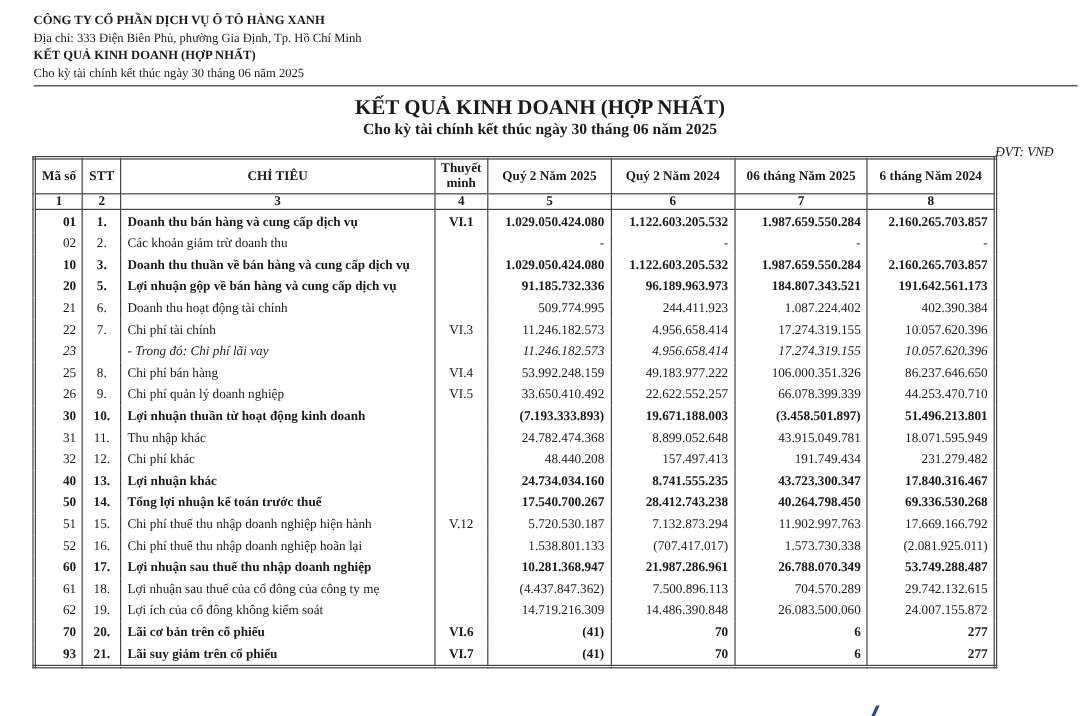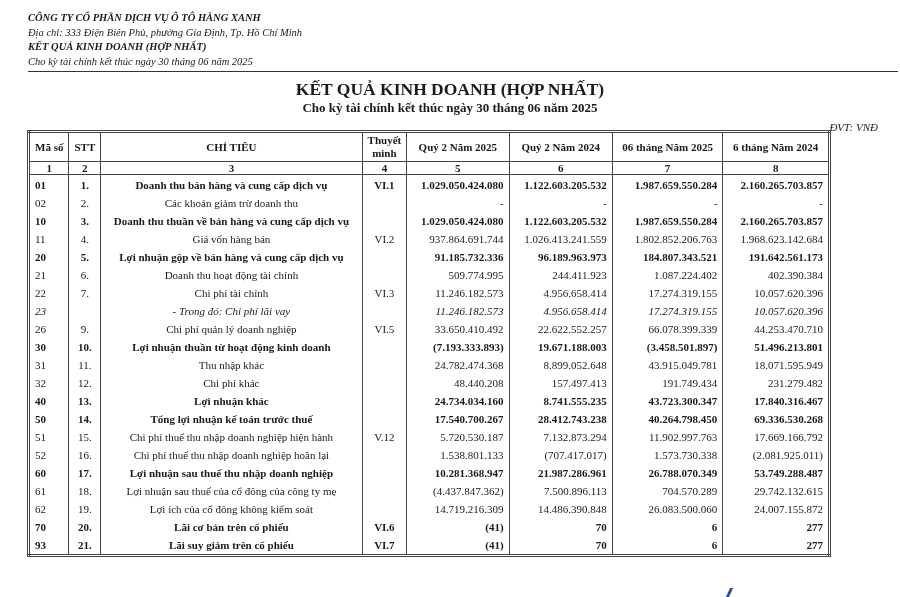--- a/index.html
+++ b/index.html
@@ -1,35 +1,35 @@
 <!DOCTYPE html>
 <html><head>
 <meta charset="utf-8">
 <style>
   html, body { margin:0; padding:0; background:#fff; }
   body { width:900px; height:597px; position:relative; overflow:hidden;
          font-family:"Liberation Serif", serif; color:#1a1a1a; }
-  .hdr { position:absolute; left:28px; font-size:10.5px; line-height:14px; white-space:nowrap;font-style:italic; }
+  .hdr { position:absolute; left:28px; font-size:10.5px; line-height:14px; white-space:nowrap; }
   .hdr.b { font-weight:bold; }
-  .hdr.i { font-style:italic; }
+  .hdr.i { }
   .hdr-rule { position:absolute; left:28px; top:71px; width:870px; height:0; border-top:1.5px solid #333; }
   .title { position:absolute; left:0; width:900px; top:79px; text-align:center; font-weight:bold; font-size:17.5px; line-height:20px; }
   .subtitle { position:absolute; left:0; width:900px; top:100px; text-align:center; font-weight:bold; font-size:13px; line-height:16px; }
   .unit { position:absolute; right:22px; top:121px; font-style:italic; font-size:11px; }
   table.is { position:absolute; left:27px; top:130px; width:804px; border-collapse:collapse;
              border:3px double #444; font-size:11px; }
   table.is th, table.is td { padding:0 5px; height:18px; line-height:17px; white-space:nowrap; }
   table.is thead th { border:1px solid #444; font-weight:bold; text-align:center; }
   table.is thead tr.h1 th { height:28px; line-height:13px; }
   table.is thead tr.h2 th { height:12px; line-height:11px; }
   table.is tbody td { border-left:1px solid #444; border-right:1px solid #444; }
   table.is tbody tr:first-child td { padding-top:1px; }
-  td.code { text-align:left; width:25px; }
+  td.code { text-align:right; width:25px; }
   td.stt { text-align:center; width:17px; }
-  td.label { text-align:center; }
+  td.label { text-align:left; }
   td.note { text-align:center; width:33px; }
   td.num { text-align:right; }
   tr.bold td { font-weight:bold; }
   tr.ital td.label, tr.ital td.num, tr.ital td.code { font-style:italic; }
   .mark { position:absolute; left:728px; top:588px; width:3px; height:9px; background:#2a4aa0; transform:skewX(-25deg); }
 </style>
 </head>
 <body>
 
 <div class="hdr b" style="top:11px">CÔNG TY CỔ PHẦN DỊCH VỤ Ô TÔ HÀNG XANH</div>
@@ -99,30 +99,20 @@
       <tr class="bold">
     <td class="code">10</td>
     <td class="stt">3.</td>
     <td class="label">Doanh thu thuần về bán hàng và cung cấp dịch vụ</td>
     <td class="note"></td>
     <td class="num">1.029.050.424.080</td>
     <td class="num">1.122.603.205.532</td>
     <td class="num">1.987.659.550.284</td>
     <td class="num">2.160.265.703.857</td>
   </tr>
-      <tr>
-    <td class="code">11</td>
-    <td class="stt">4.</td>
-    <td class="label">Giá vốn hàng bán</td>
-    <td class="note">VI.2</td>
-    <td class="num">937.864.691.744</td>
-    <td class="num">1.026.413.241.559</td>
-    <td class="num">1.802.852.206.763</td>
-    <td class="num">1.968.623.142.684</td>
-  </tr>
       <tr class="bold">
     <td class="code">20</td>
     <td class="stt">5.</td>
     <td class="label">Lợi nhuận gộp về bán hàng và cung cấp dịch vụ</td>
     <td class="note"></td>
     <td class="num">91.185.732.336</td>
     <td class="num">96.189.963.973</td>
     <td class="num">184.807.343.521</td>
     <td class="num">191.642.561.173</td>
   </tr>
@@ -150,20 +140,30 @@
     <td class="code">23</td>
     <td class="stt"></td>
     <td class="label">- Trong đó: Chi phí lãi vay</td>
     <td class="note"></td>
     <td class="num">11.246.182.573</td>
     <td class="num">4.956.658.414</td>
     <td class="num">17.274.319.155</td>
     <td class="num">10.057.620.396</td>
   </tr>
       <tr>
+    <td class="code">25</td>
+    <td class="stt">8.</td>
+    <td class="label">Chi phí bán hàng</td>
+    <td class="note">VI.4</td>
+    <td class="num">53.992.248.159</td>
+    <td class="num">49.183.977.222</td>
+    <td class="num">106.000.351.326</td>
+    <td class="num">86.237.646.650</td>
+  </tr>
+      <tr>
     <td class="code">26</td>
     <td class="stt">9.</td>
     <td class="label">Chi phí quản lý doanh nghiệp</td>
     <td class="note">VI.5</td>
     <td class="num">33.650.410.492</td>
     <td class="num">22.622.552.257</td>
     <td class="num">66.078.399.339</td>
     <td class="num">44.253.470.710</td>
   </tr>
       <tr class="bold">

